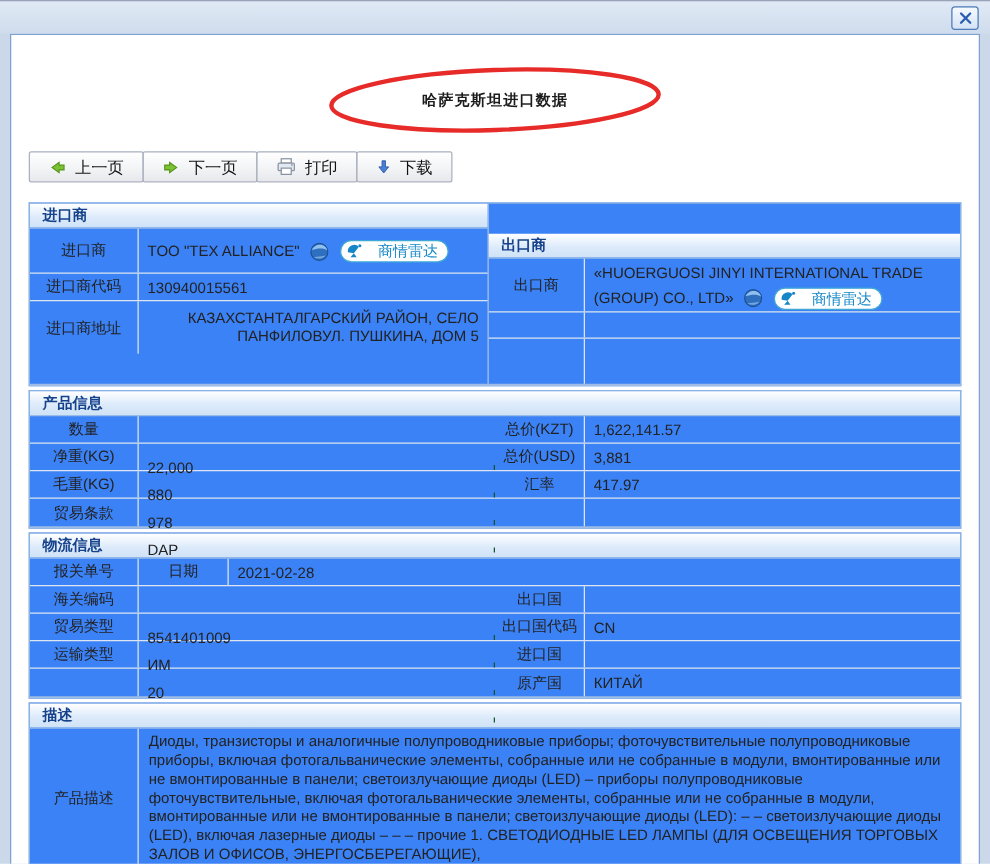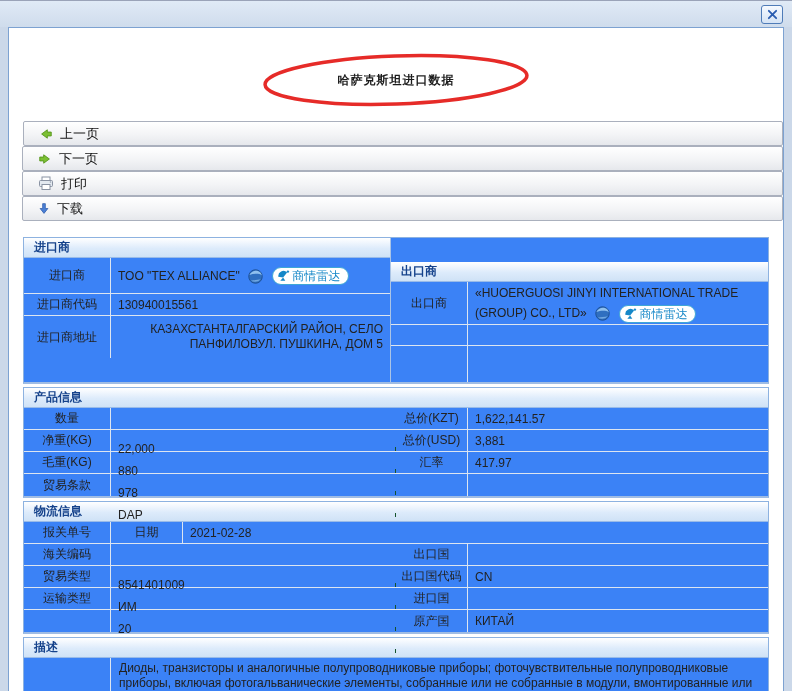--- a/index.html
+++ b/index.html
@@ -10,21 +10,21 @@
   .close-btn { position:absolute; right:9px; top:4px; width:22px; height:19px; border:1px solid #4f7cb8;
     border-radius:3px; background:linear-gradient(#f6faff,#d4e3f5); display:flex; align-items:center;
     justify-content:center; cursor:pointer; padding:0; }
 
   .panel { position:absolute; left:8px; right:8px; top:27px; height:680px; background:#ffffff; border:1px solid #7da2d1; }
 
   .title-wrap { position:relative; width:272px; height:54px; margin:25px auto 0; display:flex; align-items:center; justify-content:center; }
   .title-wrap h1 { font-size:12px; font-weight:bold; color:#1c1c1c; letter-spacing:1px; z-index:1; }
   .title-ellipse { position:absolute; left:0; top:0; }
 
-  .toolbar { display:flex; margin:14px 0 0 14px;flex-direction:column; }
+  .toolbar { display:flex; margin:14px 0 0 14px; }
   .tbtn { display:flex; align-items:center; gap:7px; height:25px; padding:0 15px; font-size:13px; color:#111;
     background:linear-gradient(#ffffff,#f3f4f6 55%,#e6e8ec); border:1px solid #aab0bd; border-radius:2px;
     margin-left:-1px; cursor:pointer; font-family:inherit; }
   .tbtn:first-child { margin-left:0; }
 
   .section { margin:3px 14px 0; border:1px solid #8db2e0; border-bottom:2px solid #9fbce4; background:#3b82f6; }
   .sec1 { margin-top:16px; display:flex; }
   .half-l { width:367px; border-right:1px solid #aac4e6; }
   .half-r { flex:1;margin-top:24px; }
   .sec-header { height:20px; line-height:19px; padding-left:10px; font-size:12px; font-weight:bold; color:#15428b;
@@ -34,21 +34,21 @@
   .row.last { border-bottom:none; }
   .lab { display:flex; align-items:center; justify-content:center; text-align:center; border-right:1px solid #dce5f1;
     flex:none; padding:0 2px; }
   .w87 { width:87px; } .w77 { width:77px; } .w72 { width:72px; }
   .val { flex:1; display:flex; align-items:center; padding:2px 7px; }
   .v1 { flex:none; width:285px; border-right:1px solid #14532d;margin-top:39px; }
   .h36{height:36px}.h22{height:22px}.h42{height:42px}.h43{height:43px}.h21{height:21px}
 
   .company .iw { line-height:20px; }
   .icon-inline { vertical-align:middle; margin-left:5px; }
-  .radar { display:inline-flex; align-items:center; gap:2px; border:1.5px solid #3fa7d6; border-radius:10px;
+  .radar { display:inline-flex; align-items:center; gap:12px; border:1.5px solid #3fa7d6; border-radius:10px;
     height:18px; padding:0 8px 0 4px; color:#1587c8; font-size:12px; vertical-align:middle; margin-left:6px;
     white-space:nowrap; cursor:pointer; background:#fff; }
 
   .desc-row { display:flex; font-size:12px; color:#222; }
   .desc-row .lab { border-right:1px solid #dce5f1; }
   .desc-text { flex:1; padding:3px 8px; line-height:15px; display:block; }
 </style>
 </head>
 <body>
 

